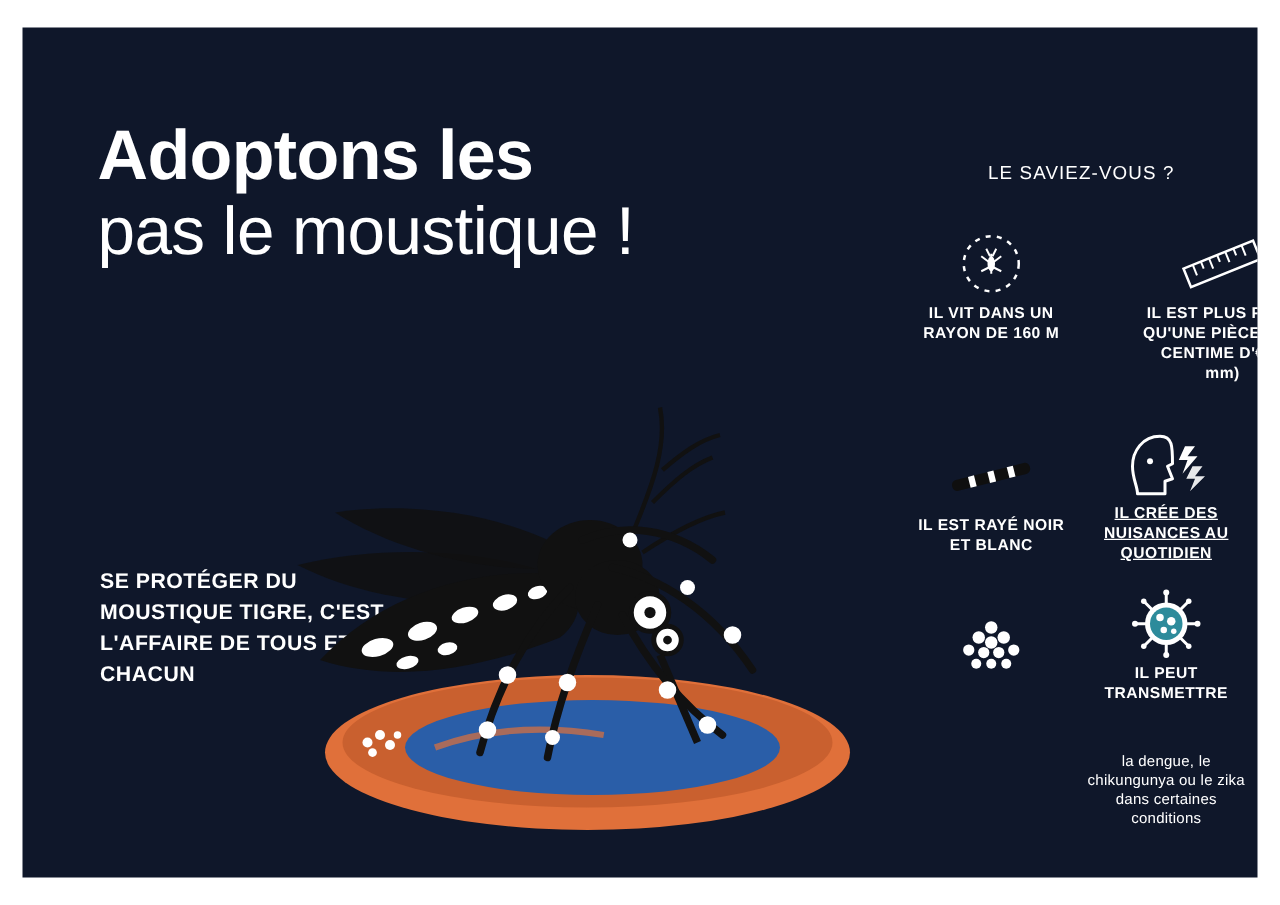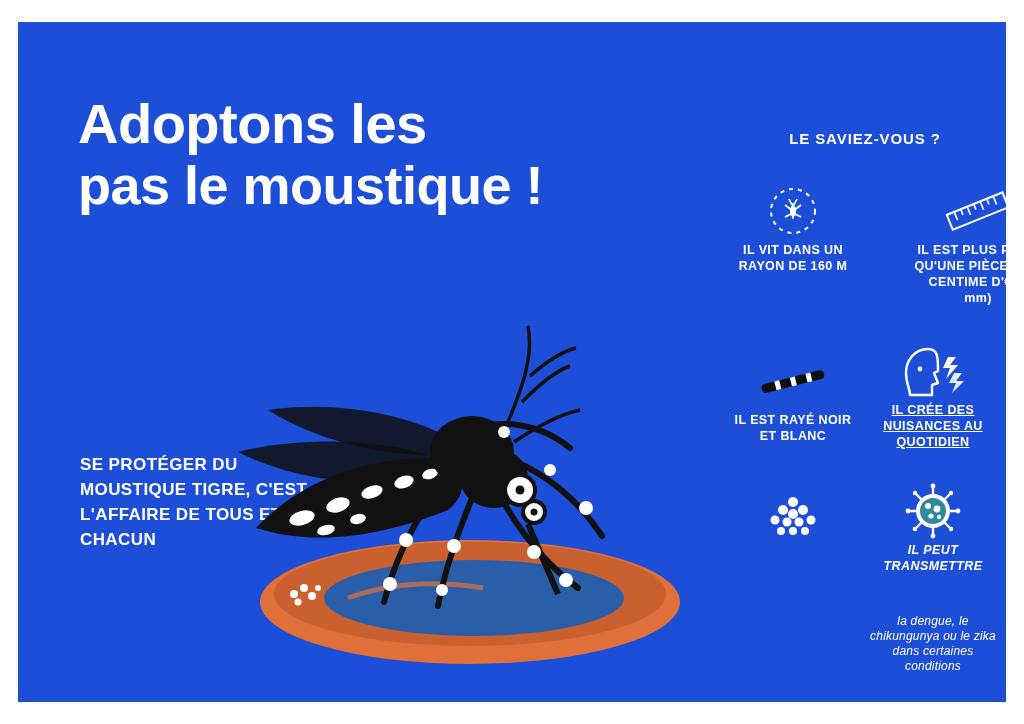--- a/index.html
+++ b/index.html
@@ -32,21 +32,21 @@
     color: #ffffff;
   }
   .headline .line1,
   .headline .line2 {
     font-weight: bold;
     font-size: 56px;
     line-height: 60px;
     letter-spacing: -0.5px;
   }
   .headline .line3 {
-    font-weight: 700;
+    font-weight: 400;
     font-size: 54px;
     line-height: 62px;
     letter-spacing: -0.5px;
   }
 
   
   .body-copy {
     position: absolute;
     left: 62px;
     top: 430px;
@@ -59,21 +59,21 @@
   }
 
   
   .did-you-know-title {
     position: absolute;
     left: 722px;
     top: 108px;
     width: 250px;
     text-align: center;
     color: #ffffff;
-    font-weight: bold;
+    font-weight: normal;
     font-size: 15px;
     letter-spacing: 0.9px;
   }
   .facts {
     position: absolute;
     left: 700px;
     top: 160px;
     width: 290px;
   }
   .fact {
@@ -100,35 +100,35 @@
     line-height: 15px;
     letter-spacing: 0.2px;
     margin-top: 40px;
   }
 
   .fact-1 { left: 10px;  top: 0px; }
   .fact-2 { left: 150px; top: 0px; margin-left: 45px; }
   .fact-3 { left: 10px;  top: 170px; }
   .fact-4 { left: 150px; top: 160px; text-decoration: underline; }
   .fact-5 { left: 10px;  top: 305px; }
-  .fact-6 { left: 150px; top: 300px; font-style: italic; }
+  .fact-6 { left: 150px; top: 288px; }
 
   
   .illustration {
     position: absolute;
     left: 180px;
     top: 280px;
     width: 520px;
     height: 380px;
   }
 </style>
 </head>
 <body>
 
-<div id="poster" style="background: #1d4ed8;">
+<div id="poster" style="background: #0f172a;">
 
   <div class="headline">
     <div class="line1">Adoptons les</div>
     <div class="line3">pas le moustique !</div>
   </div>
 
   <div class="body-copy">SE PROTÉGER DU MOUSTIQUE TIGRE, C'EST L'AFFAIRE DE TOUS ET DE CHACUN</div>
 
   <div class="illustration">
     <svg viewBox="0 0 520 380" width="520" height="380" xmlns="http://www.w3.org/2000/svg">

